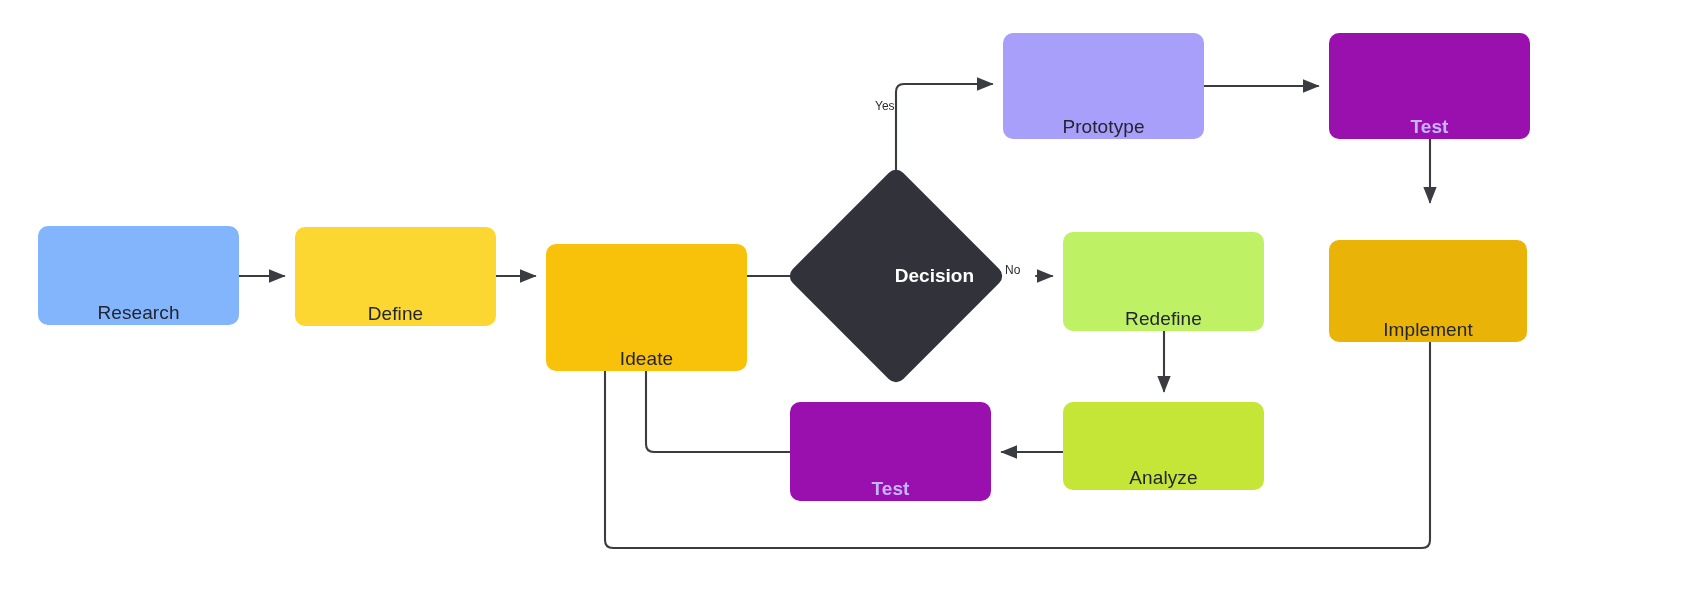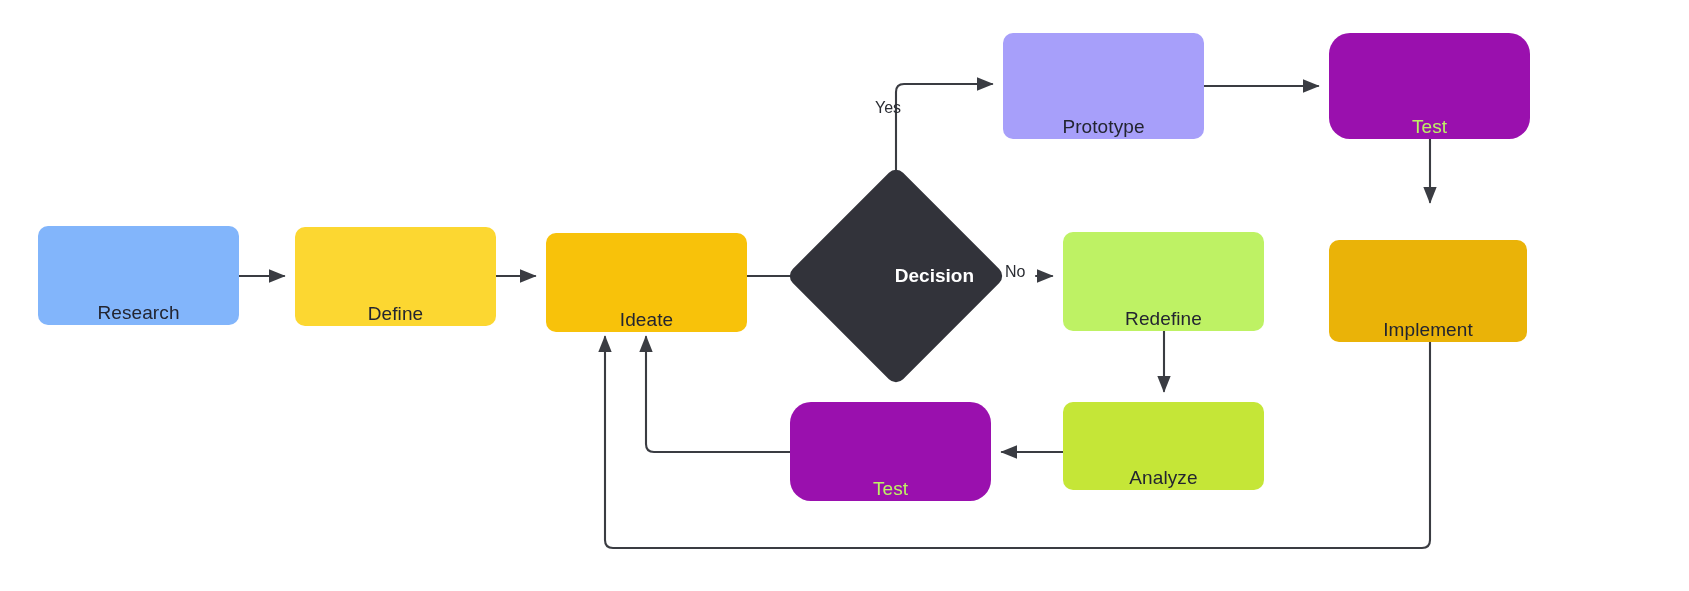--- a/index.html
+++ b/index.html
@@ -34,21 +34,21 @@
     display: flex;
     align-items: flex-end;
     justify-content: center;
     text-align: center;
     font-size: 19px;
     line-height: 1.2;
     letter-spacing: 0.1px;
     z-index: 2;
   }
   .node-dark-text { color: #232530; font-weight: 400; }
-  .node-light-text { color: #bef264; font-weight: 400; border-radius: 21px; }
+  .node-light-text { color: #c4b5fd; font-weight: 700; }
   .diamond-wrap {
     position: absolute;
     z-index: 2;
     display: flex;
     align-items: center;
     justify-content: flex-end;
   }
   .diamond-shape {
     position: absolute;
     left: 0; top: 0;
@@ -59,21 +59,21 @@
   }
   .diamond-label {
     position: relative;
     color: #ffffff;
     font-weight: 700;
     font-size: 19px;
     z-index: 3;
   }
   .edge-label {
     position: absolute;
-    font-size: 16px;
+    font-size: 12px;
     color: #2b2d33;
     background: transparent;
     z-index: 3;
     white-space: nowrap;
   }
 </style>
 </head>
 <body>
 
 <div id="canvas">
@@ -112,21 +112,21 @@
   </svg>
 
   <div class="node node-dark-text" style="left:38px; top:226px; width:201px; height:99px; background:#82B5FB;">
     <span>Research</span>
   </div>
 
   <div class="node node-dark-text" style="left:295px; top:227px; width:201px; height:99px; background:#FCD731;">
     <span>Define</span>
   </div>
 
-  <div class="node node-dark-text" style="left:546px; top:233px; width:201px; height:99px; background:#F8C20A;">
+  <div class="node node-dark-text" style="left:546px; top:244px; width:201px; height:127px; background:#F8C20A;">
     <span>Ideate</span>
   </div>
 
   <div class="diamond-wrap" style="left:818px; top:198px; width:156px; height:156px;">
     <div class="diamond-shape"></div>
     <span class="diamond-label">Decision</span>
   </div>
 
   <div class="node node-dark-text" style="left:1003px; top:33px; width:201px; height:106px; background:#A79FFA;">
     <span>Prototype</span>

